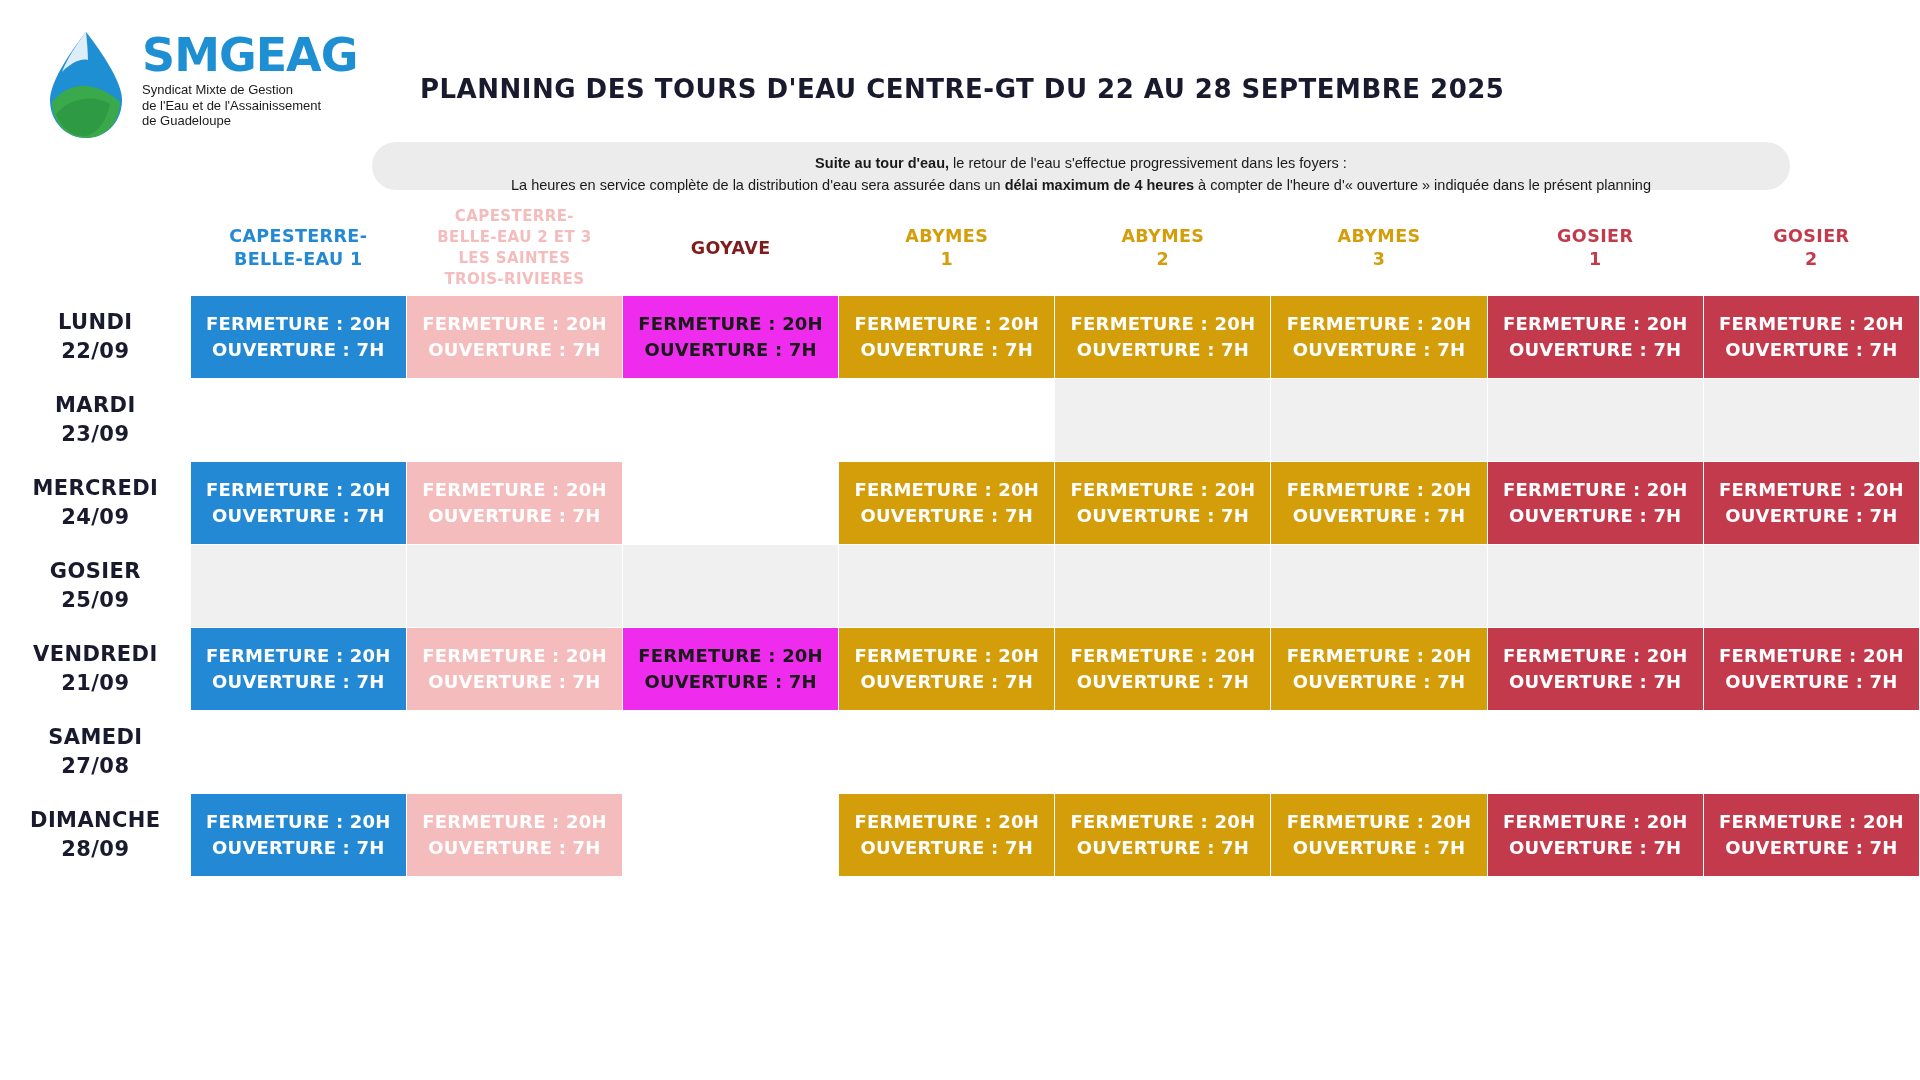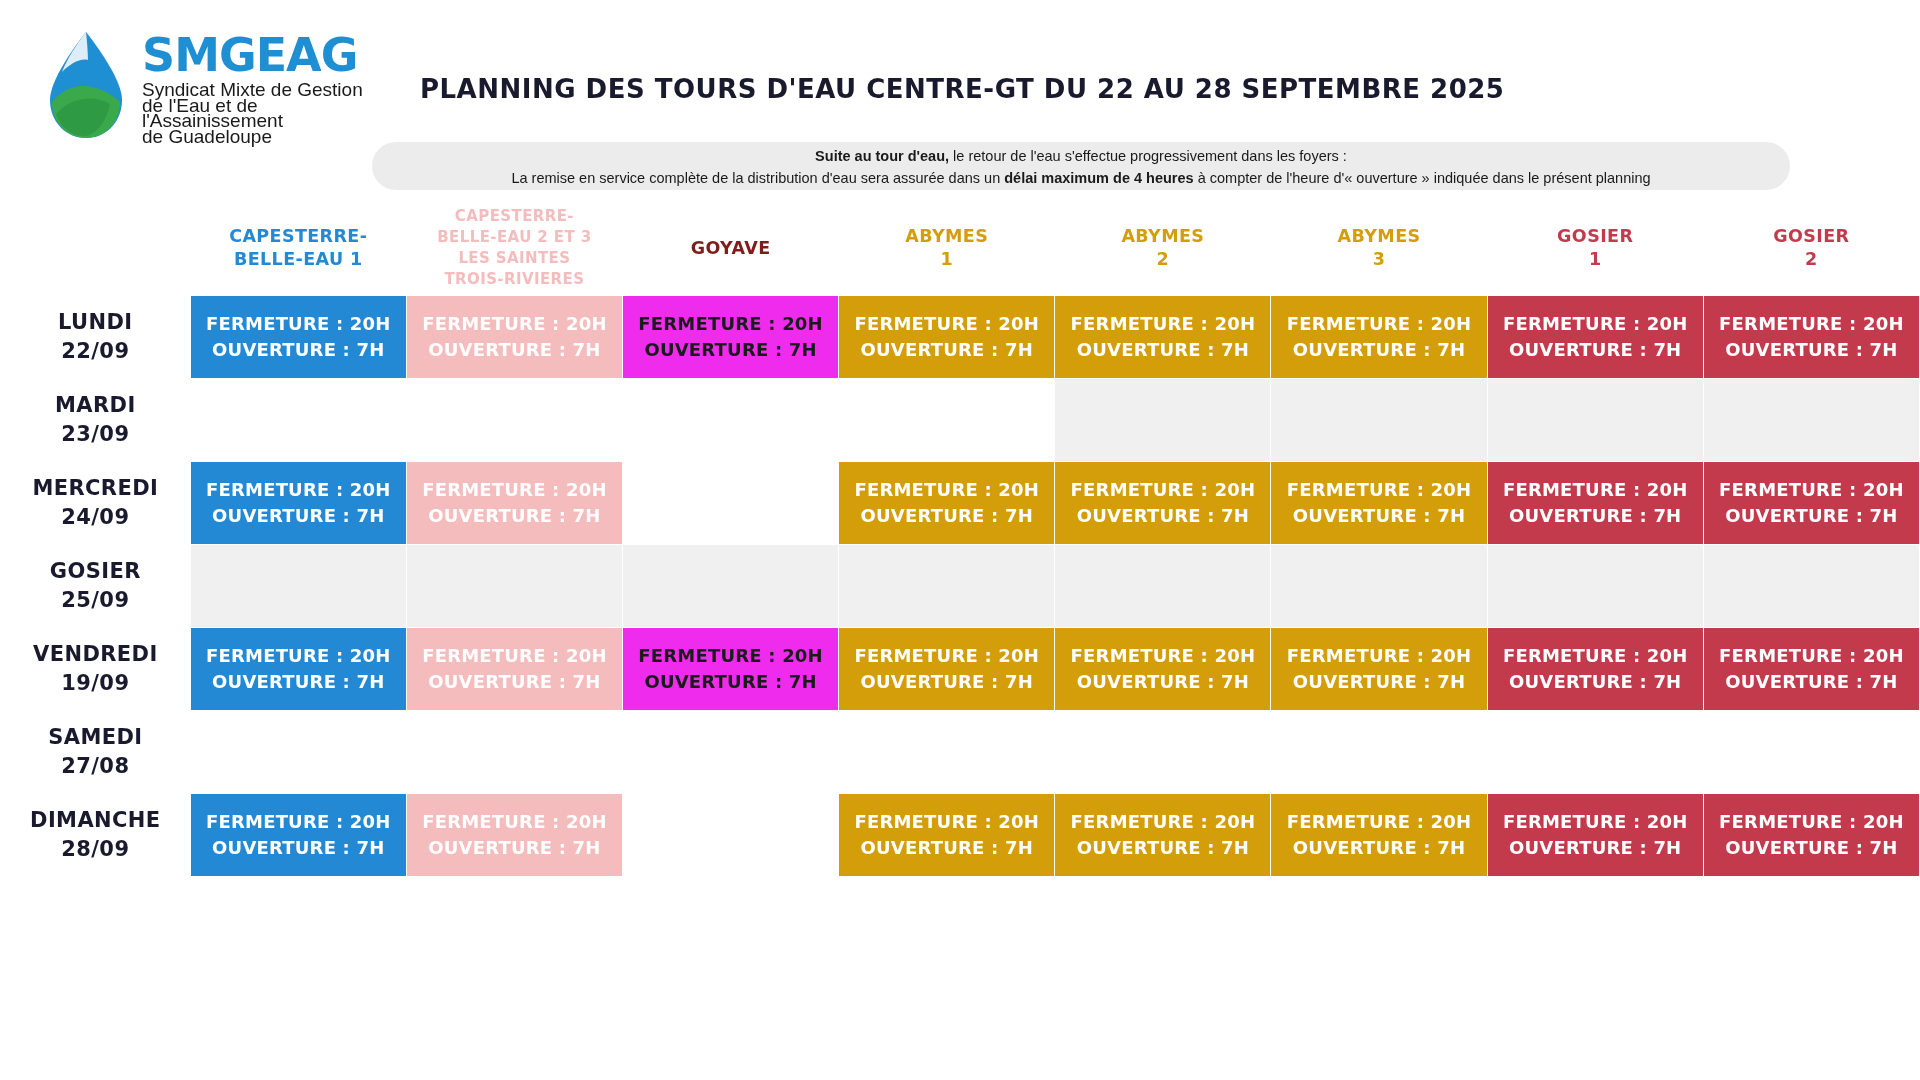--- a/index.html
+++ b/index.html
@@ -56,21 +56,21 @@
     font-weight: bold;
     font-size: 46px;
     letter-spacing: -1px;
     color: #1f8fd4;
     line-height: 50px;
   }
 
   .logo-sub {
     margin-top: 2px;
     font-family: "Liberation Sans", sans-serif;
-    font-size: 19px;
+    font-size: 13px;
     color: #1a1a1a;
     line-height: 15.5px;
   }
 
   .main-title {
     position: absolute;
     left: 420px;
     top: 62px;
     width: 1420px;
     text-align: left;
@@ -83,21 +83,21 @@
 
   
   .notice {
     position: absolute;
     left: 372px;
     top: 142px;
     width: 1418px;
     height: 48px;
     background: #ececec;
     border-radius: 24px;
-    padding-top: 3px;
+    padding-top: 10px;
     box-sizing: border-box;
   }
   .notice-line {
     text-align: center;
     font-size: 14.5px;
     color: #1a1a1a;
     line-height: 22px;
   }
   .notice-line b { font-weight: bold; }
 
@@ -202,21 +202,21 @@
     </div>
 
     <div class="main-title">PLANNING DES TOURS D'EAU CENTRE-GT DU 22 AU 28 SEPTEMBRE  2025</div>
   </div>
 
   <div class="notice">
     <div class="notice-line">
       <b>Suite au tour d'eau,</b><span> le retour de l'eau s'effectue progressivement dans les foyers :</span>
     </div>
     <div class="notice-line">
-      <span>La remise en service complète de la distribution d'eau sera assurée dans un </span><b>délai maximum de 4 heures</b><span> à compter de l'heure d'« ouverture » indiquée dans le présent planning</span>
+      <span>La heures en service complète de la distribution d'eau sera assurée dans un </span><b>délai maximum de 4 heures</b><span> à compter de l'heure d'« ouverture » indiquée dans le présent planning</span>
     </div>
   </div>
 
   <table class="planning">
     <colgroup>
       <col class="col-day">
       <col class="col-zone">
         <col class="col-zone">
         <col class="col-zone">
         <col class="col-zone">
@@ -361,21 +361,21 @@
           <td class="slot bg-empty-grey"></td>
           <td class="slot bg-empty-grey"></td>
           <td class="slot bg-empty-grey"></td>
           <td class="slot bg-empty-grey"></td>
           <td class="slot bg-empty-grey"></td>
           <td class="slot bg-empty-grey"></td>
         </tr>
         <tr>
           <td class="day-cell">
             <div>VENDREDI</div>
-            <div>19/09</div>
+            <div>21/09</div>
           </td>
           <td class="slot bg-blue">
             <span class="l1">FERMETURE : 20H</span>
             <span class="l2">OUVERTURE : 7H</span>
           </td>
           <td class="slot bg-pink">
             <span class="l1">FERMETURE : 20H</span>
             <span class="l2">OUVERTURE : 7H</span>
           </td>
           <td class="slot bg-magenta">

